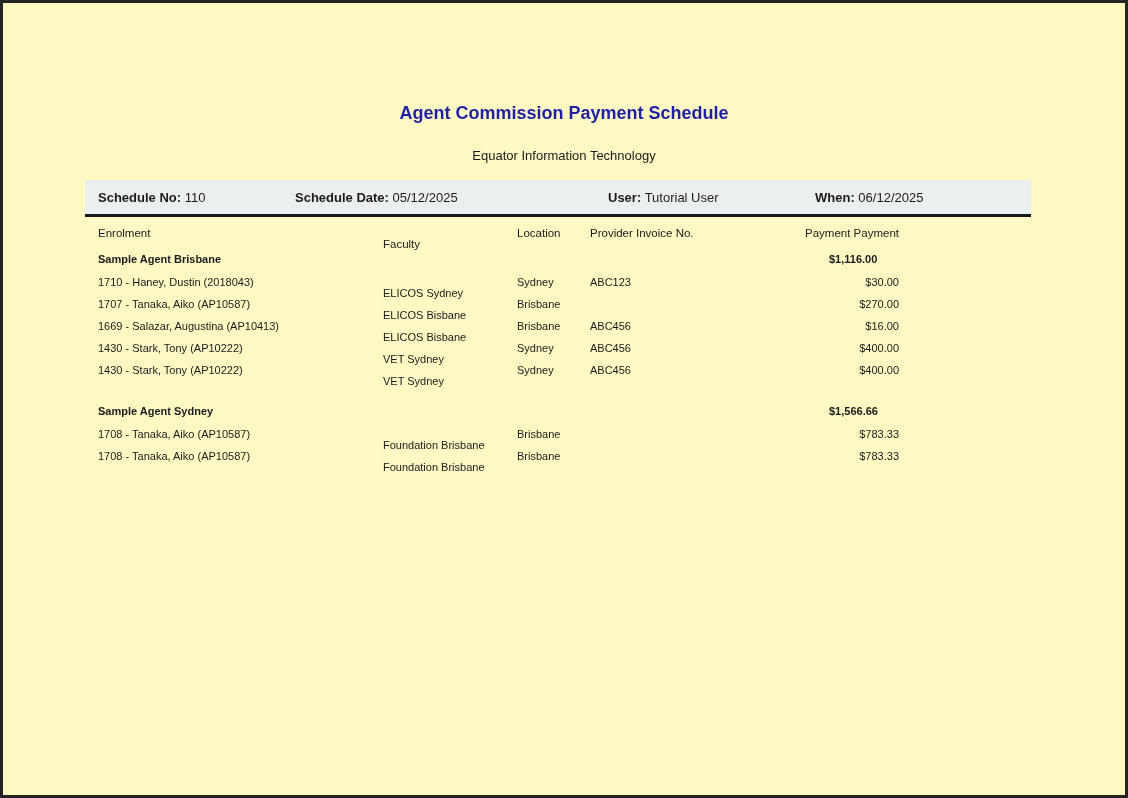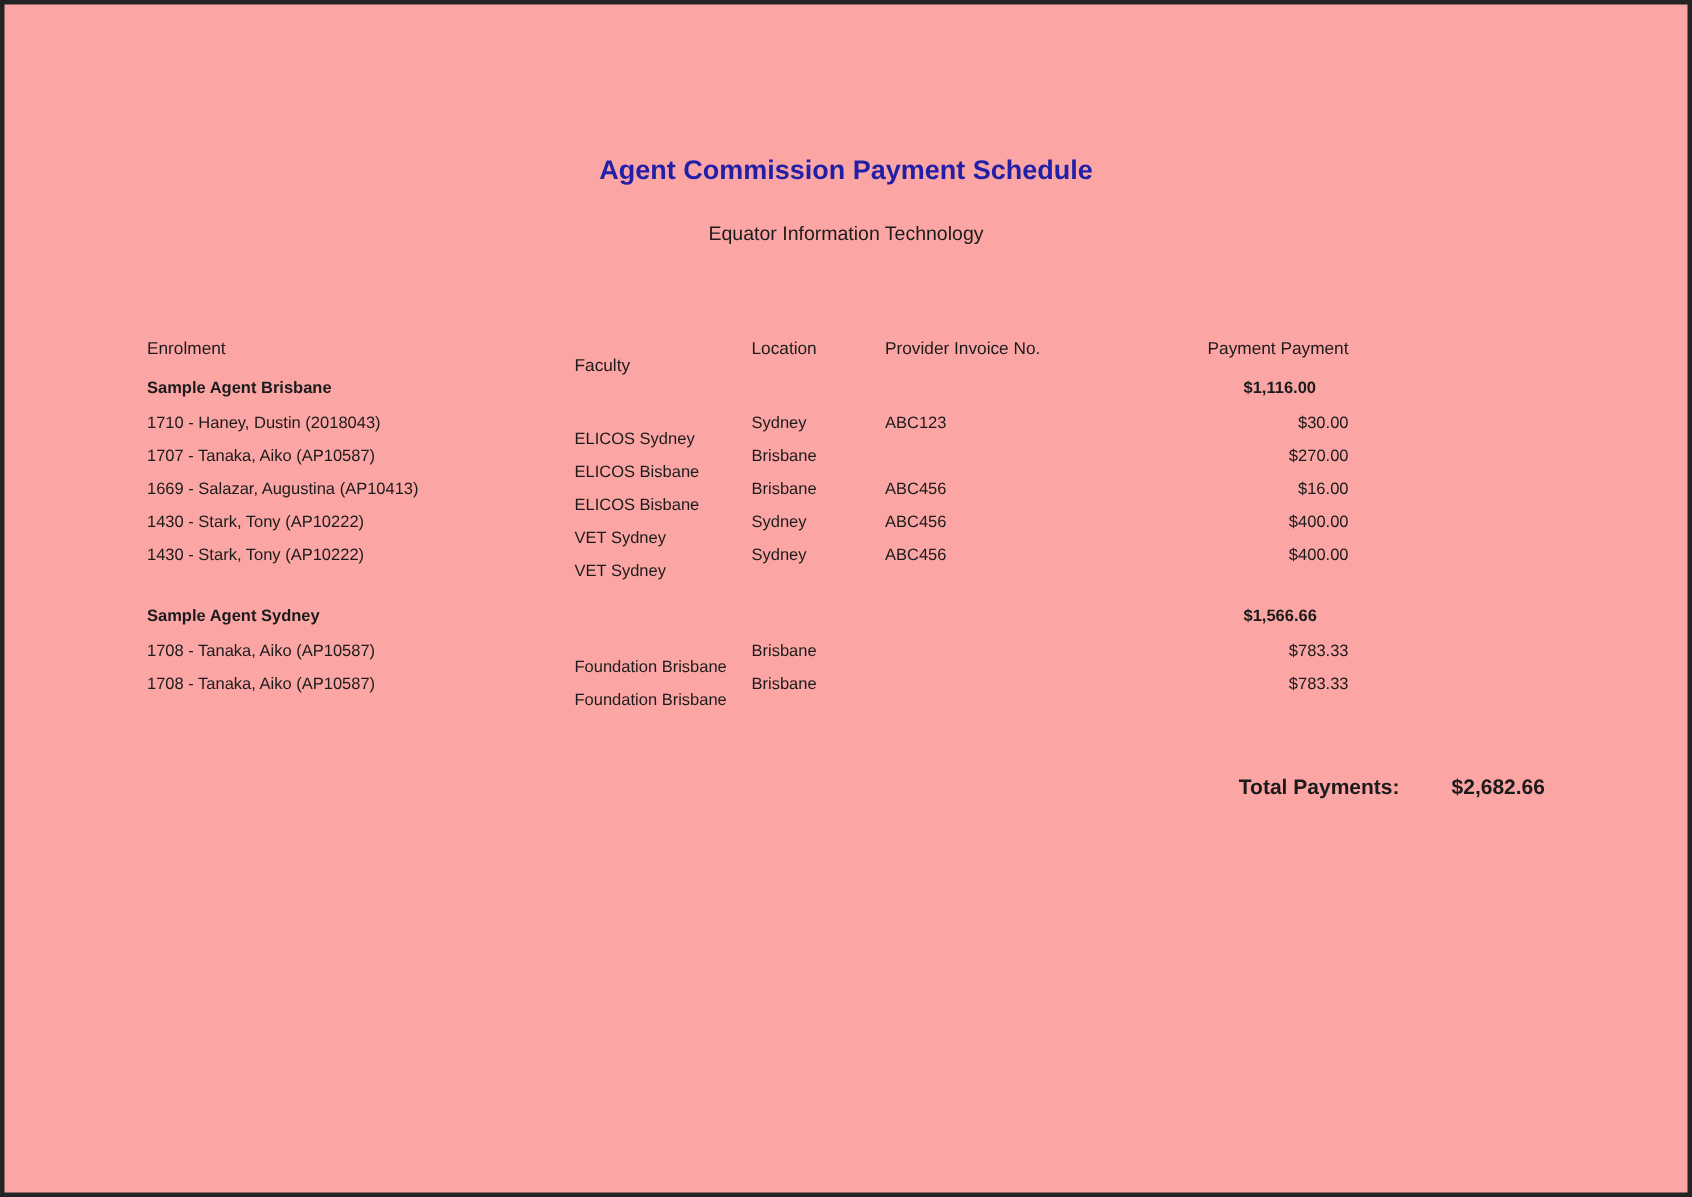--- a/index.html
+++ b/index.html
@@ -9,21 +9,21 @@
     --page-border: #232323;
     --text-color: #1b1b1b;
   }
   * { box-sizing: border-box; }
   html, body { margin: 0; padding: 0; background: #ffffff; }
   .page {
     position: relative;
     width: 1128px;
     height: 798px;
     border: 3px solid var(--page-border);
-    background: #fca5a5;
+    background: #fef9c3;
     font-family: "Liberation Sans", sans-serif;
     color: var(--text-color);
     overflow: hidden;
   }
   .title {
     position: absolute;
     top: 100px; left: 0; width: 100%;
     margin: 0;
     text-align: center;
     font-size: 18px;
@@ -54,21 +54,21 @@
   .table-area { position: absolute; top: 217px; left: 0; width: 100%; }
   .table-head { position: relative; height: 26px; font-size: 11.5px; }
   .cell {
     position: absolute;
     top: 50%;
     transform: translateY(-50%);
     white-space: nowrap;
   }
   .c-enrol { left: 95px; }
   .c-fac   { left: 380px; margin-top: 11px; }
-  .c-loc   { left: 498px; }
+  .c-loc   { left: 514px; }
   .c-inv   { left: 587px; }
   .c-amt   { left: 697px; width: 199px; text-align: right; }
   .c-gtotal{ left: 826px; width: 200px; text-align: left; }
 
   .group-row { position: relative; height: 25px; font-size: 11px; font-weight: 700; }
   .group-row.gap-top { margin-top: 17px; }
   .data-row  { position: relative; height: 22px; font-size: 11px; }
 
   .total-row {
     position: absolute;
@@ -81,20 +81,38 @@
   .total-value { position: absolute; right: 95px;  top: 50%; transform: translateY(-50%); white-space: nowrap; }
 </style>
 </head>
 <body>
 
 <div class="page">
 
   <h1 class="title">Agent Commission Payment Schedule</h1>
   <div class="subtitle">Equator Information Technology</div>
 
+  <div class="meta-bar">
+    <div class="meta-field f0">
+      <span class="meta-label">Schedule No:</span>
+      <span class="meta-value">110</span>
+    </div>
+    <div class="meta-field f1">
+      <span class="meta-label">Schedule Date:</span>
+      <span class="meta-value">05/12/2025</span>
+    </div>
+    <div class="meta-field f2">
+      <span class="meta-label">User:</span>
+      <span class="meta-value">Tutorial User</span>
+    </div>
+    <div class="meta-field f3">
+      <span class="meta-label">When:</span>
+      <span class="meta-value">06/12/2025</span>
+    </div>
+  </div>
 
   <div class="table-area">
     <div class="table-head">
       <span class="cell c-enrol">Enrolment</span>
       <span class="cell c-fac">Faculty</span>
       <span class="cell c-loc">Location</span>
       <span class="cell c-inv">Provider Invoice No.</span>
       <span class="cell c-amt">Payment Payment</span>
     </div>
     <div id="table-body">
@@ -151,18 +169,14 @@
         <div class="data-row">
           <span class="cell c-enrol">1708 - Tanaka, Aiko (AP10587)</span>
           <span class="cell c-fac">Foundation Brisbane</span>
           <span class="cell c-loc">Brisbane</span>
           <span class="cell c-inv"></span>
           <span class="cell c-amt">$783.33</span>
         </div>
       </div>
   </div>
 
-  <div class="total-row">
-    <span class="total-label">Total Payments:</span>
-    <span class="total-value">$2,682.66</span>
-  </div>
 
 </div>
 
 </body></html>

